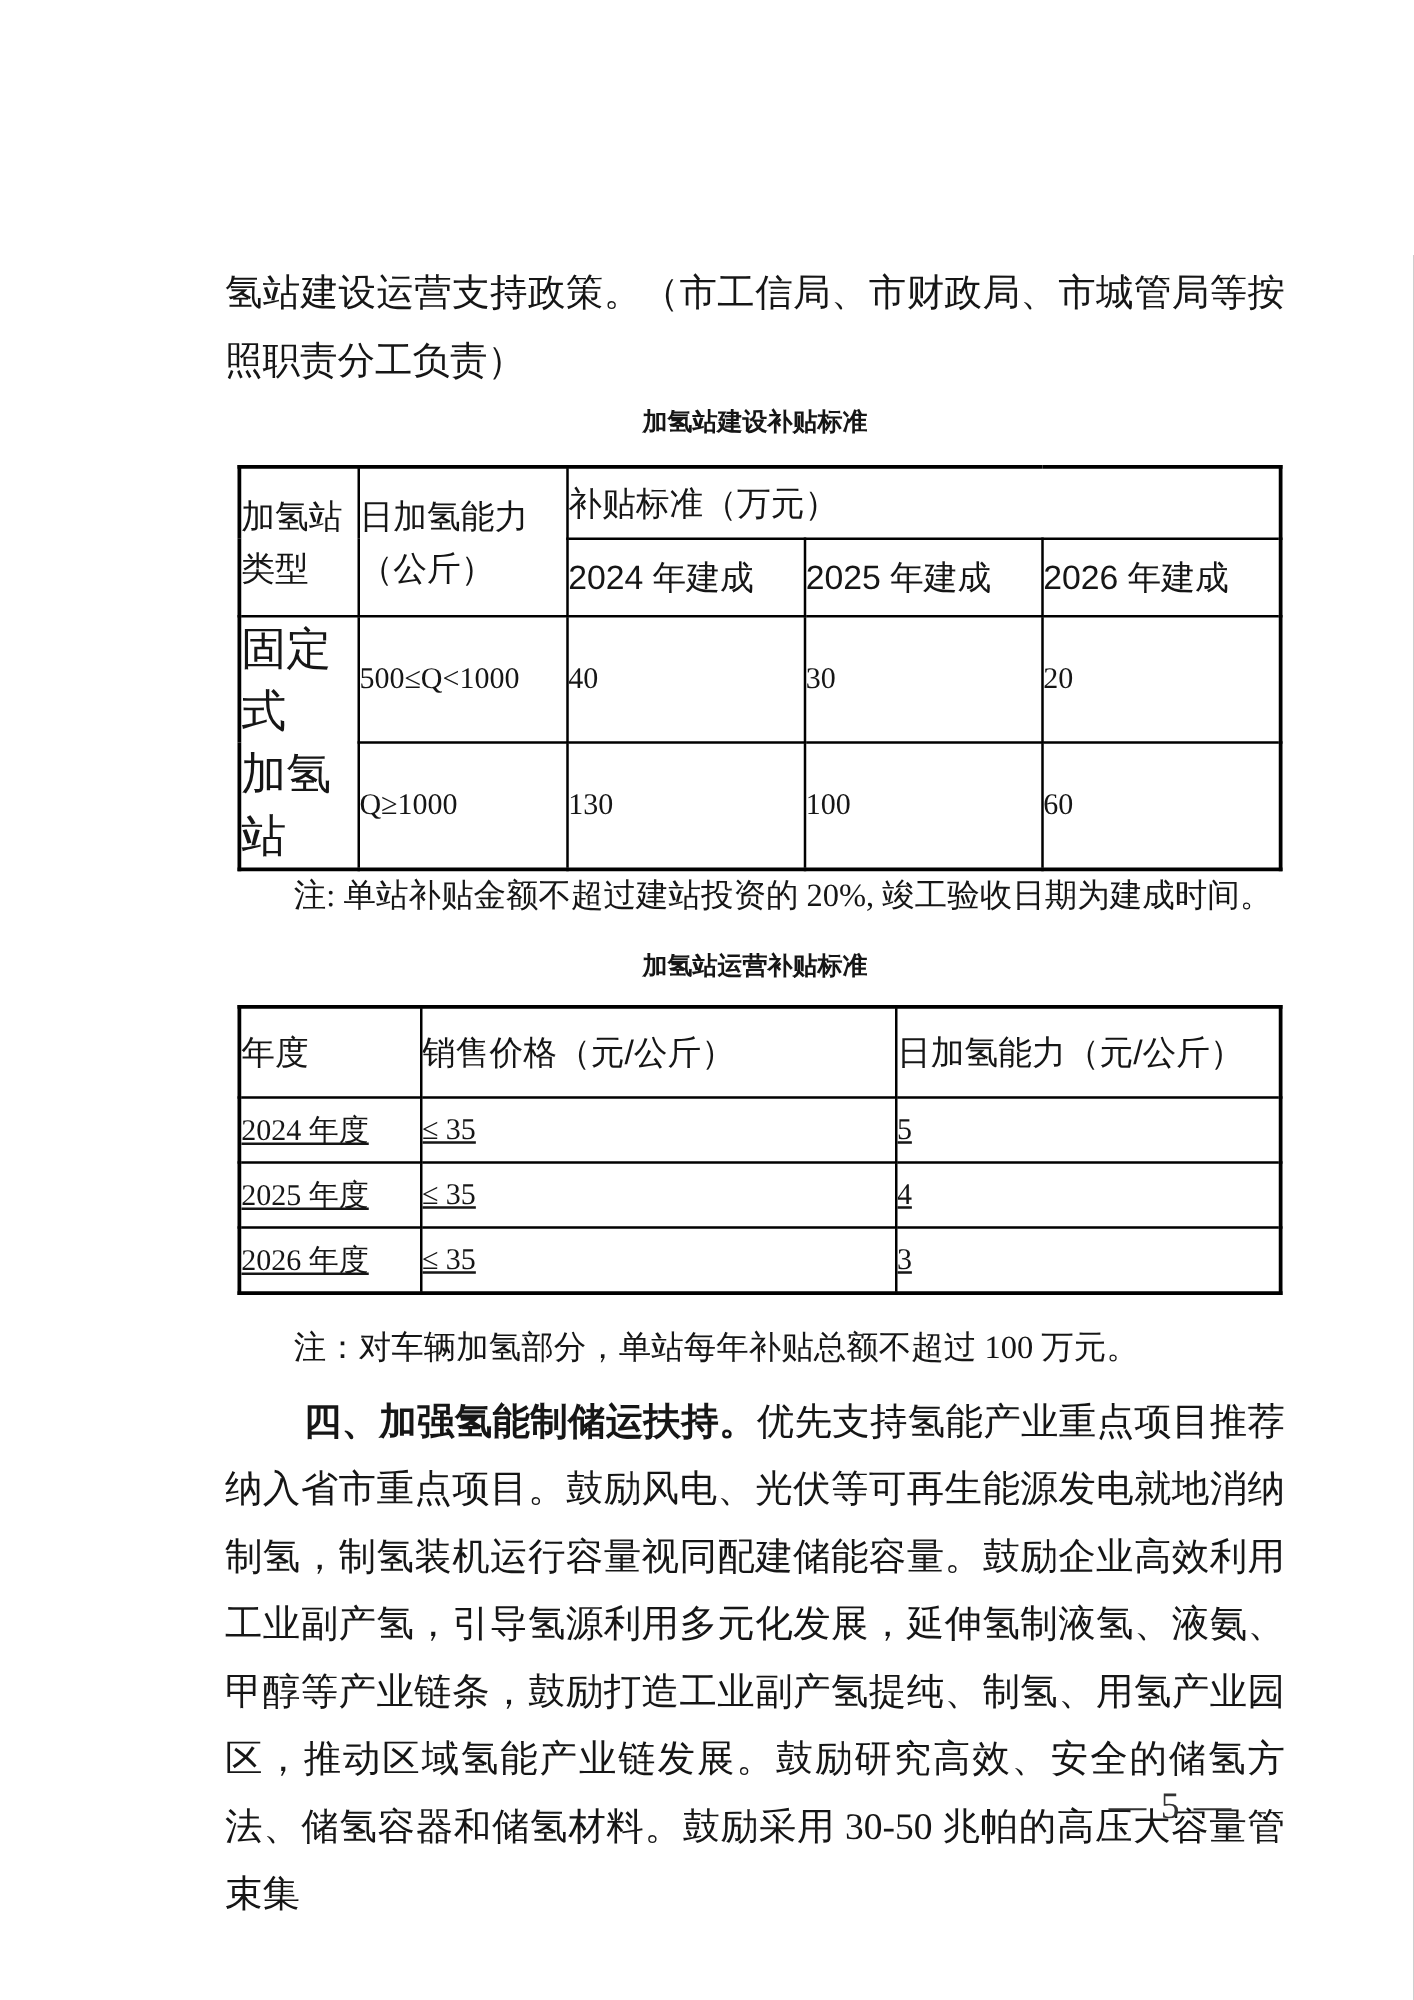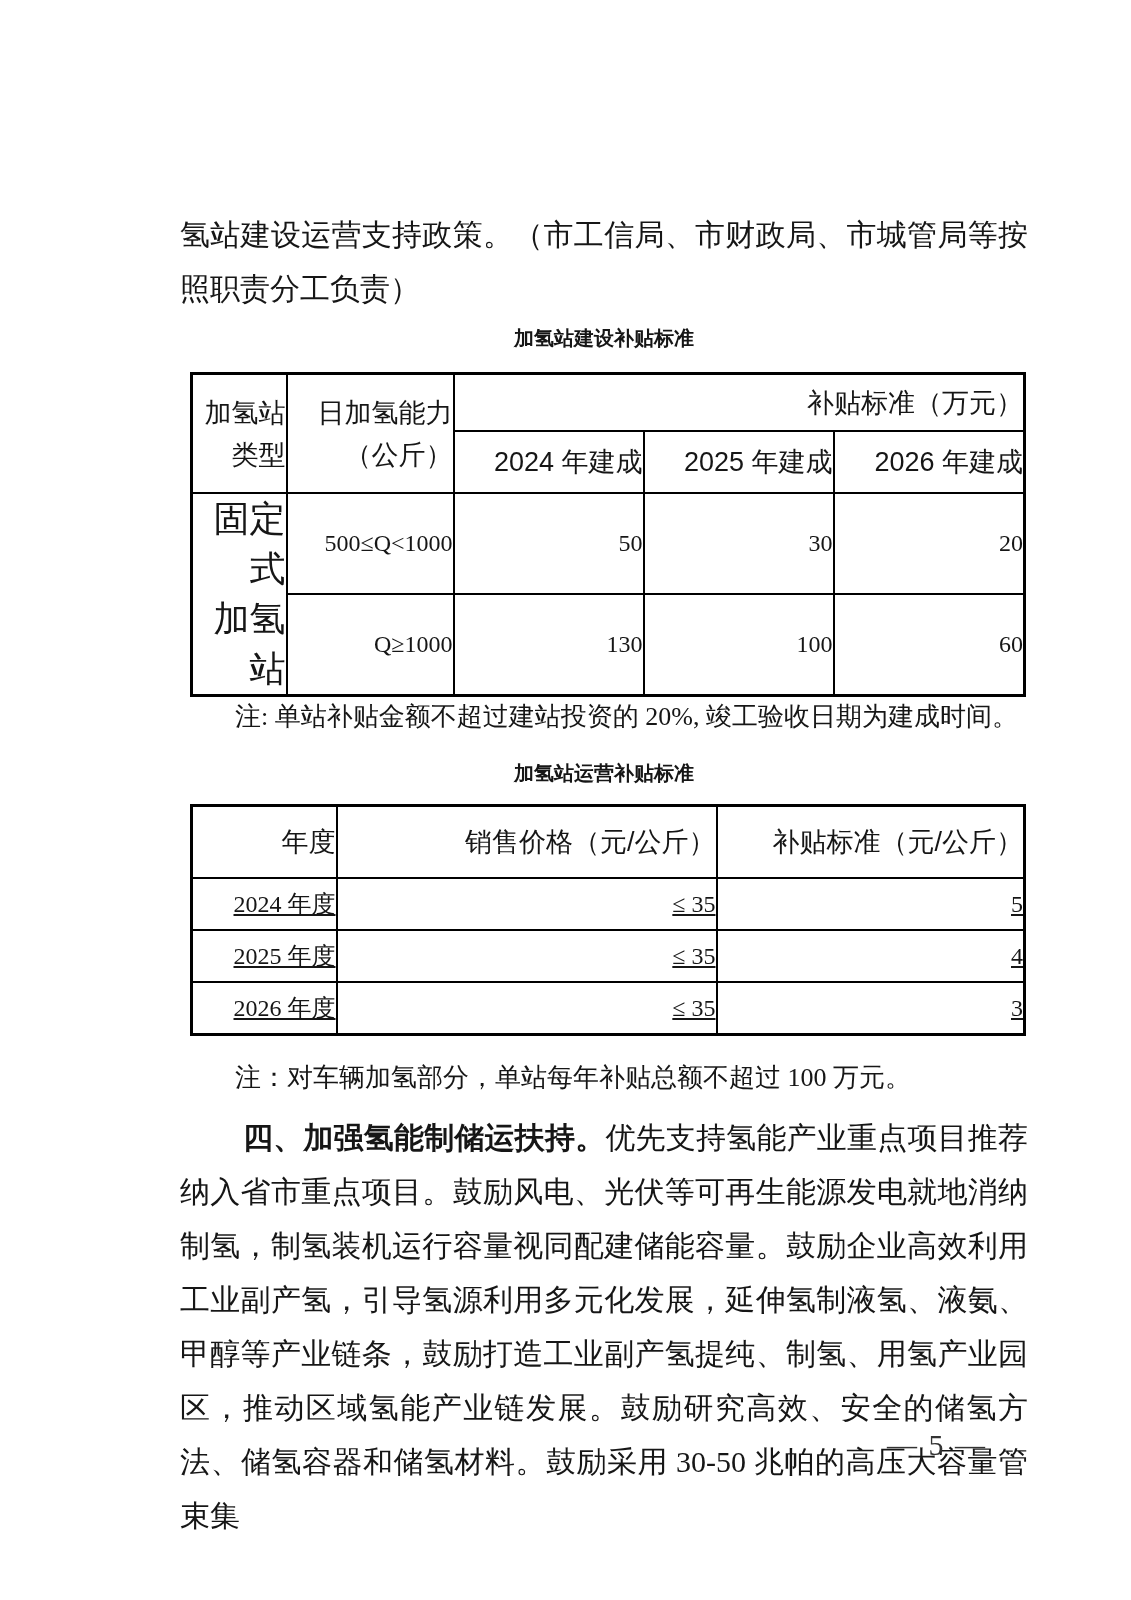--- a/index.html
+++ b/index.html
@@ -53,21 +53,21 @@
     border-collapse: collapse;
     table-layout: fixed;
     width: 833px;
     margin-left: 10px;
     border: 3px solid #000;
   }
   .t1 { margin-top: 12px; }
   .t2 { margin-top: 9px; }
   table.doc-table td {
     border: 2px solid #000;
-    text-align: right;
+    text-align: left;
     vertical-align: middle;
     padding: 0;
     overflow: hidden;
   }
   td.hsep { border-bottom: 3px solid #000; }
 
   .th-sans {
     font-family: "Liberation Sans", sans-serif;
     font-size: 27px;
     font-weight: 400;
@@ -139,21 +139,21 @@
         </tr>
         <tr class="hrow2">
           <td class="th-sans hsep">2024 年建成</td>
           <td class="th-sans hsep">2025 年建成</td>
           <td class="th-sans hsep">2026 年建成</td>
         </tr>
         <tr class="drow">
           <td rowspan="2" class="station-cell">固定式
 加氢站</td>
           <td class="td-serif">500≤Q&lt;1000</td>
-          <td class="td-serif">50</td>
+          <td class="td-serif">40</td>
           <td class="td-serif">30</td>
           <td class="td-serif">20</td>
         </tr>
         <tr class="drow">
           <td class="td-serif">Q≥1000</td>
           <td class="td-serif">130</td>
           <td class="td-serif">100</td>
           <td class="td-serif">60</td>
         </tr>
       </tbody>
@@ -166,21 +166,21 @@
     <table class="doc-table t2">
       <colgroup>
         <col style="width:145px">
         <col style="width:380px">
         <col style="width:308px">
       </colgroup>
       <tbody>
         <tr class="hrow">
           <td class="th-sans hsep">年度</td>
           <td class="th-sans hsep">销售价格（元/公斤）</td>
-          <td class="th-sans hsep">补贴标准（元/公斤）</td>
+          <td class="th-sans hsep">日加氢能力（元/公斤）</td>
         </tr>
         <tr class="drow">
           <td class="td-serif">2024 年度</td>
           <td class="td-serif">≤ 35</td>
           <td class="td-serif">5</td>
         </tr>
         <tr class="drow">
           <td class="td-serif">2025 年度</td>
           <td class="td-serif">≤ 35</td>
           <td class="td-serif">4</td>

